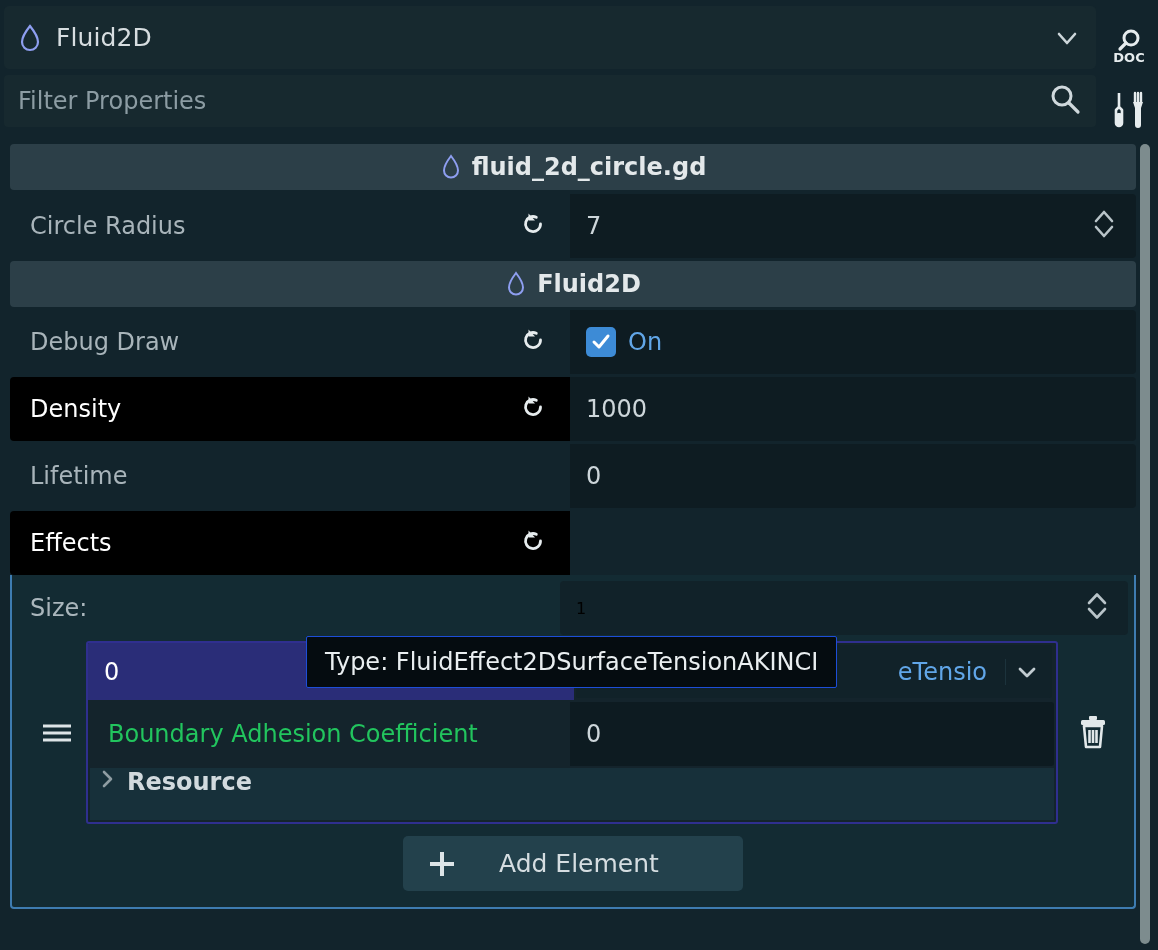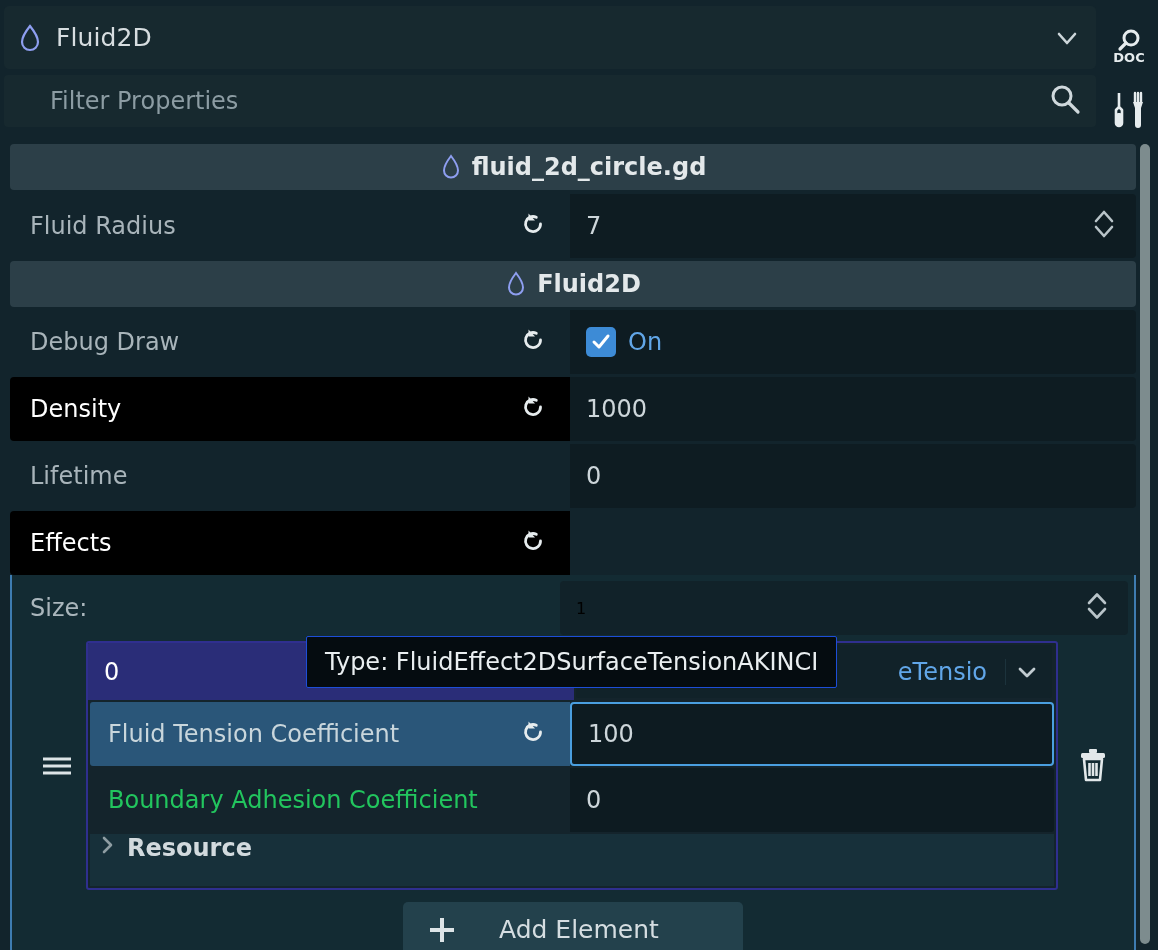--- a/index.html
+++ b/index.html
@@ -31,21 +31,21 @@
 
   
   .filter-row {
     position: absolute; left: 0; top: 73px; width: 1158px; height: 58px;
     display: flex; align-items: stretch;
   }
   .filter-box {
     flex: 1; margin: 2px 4px 4px 4px; background: #17292f; border-radius: 4px;
     display: flex; align-items: center; padding: 0 14px;
   }
-  .filter-text { color: #8c9ca3; font-size: 24px; margin-left: 32px; }
+  .filter-text { color: #8c9ca3; font-size: 24px; }
   .filter-search { margin-left: auto; }
 
   
   .body {
     position: absolute; left: 0; top: 136px; width: 1158px; height: 814px;
     padding: 8px 0 0 0;
   }
   .scrollbar {
     position: absolute; right: 8px; top: 144px; width: 10px; height: 800px;
     background: #7d8c8e; border-radius: 5px;
@@ -214,21 +214,21 @@
       <span>
         <svg width="22" height="26" viewBox="0 0 22 26" style="display:block">
           <path d="M11 2 C11 2 4 11 4 16.5 a7 7 0 0 0 14 0 C18 11 11 2 11 2 Z" fill="none" stroke="#8e9ef0" stroke-width="2"></path>
         </svg>
       </span>
       <span class="t">fluid_2d_circle.gd</span>
     </div>
 
     <div class="prop" style="margin-top:4px;">
       <div class="label-cell">
-        <span class="lbl">Fluid Radius</span>
+        <span class="lbl">Circle Radius</span>
         <span class="revert">
           <svg width="30" height="30" viewBox="0 0 30 30">
             <path d="M22.5 15 a7.5 7.5 0 1 1 -4.2 -6.7" fill="none" stroke="#e6ecee" stroke-width="2.8" stroke-linecap="round"></path>
             <path d="M10.5 4.5 L10.5 11.5 L17 11.5 Z" fill="#e6ecee"></path>
           </svg>
         </span>
       </div>
       <div class="value-cell">
         <span class="val">7</span>
         <span class="spinner">
@@ -340,34 +340,20 @@
             <div class="elem-type">
               <span class="ttext">eTensio</span>
               <span class="type-caret">
                 <svg width="26" height="26" viewBox="0 0 26 26">
                   <path d="M6 10 L13 17 L20 10" fill="none" stroke="#c2ccd1" stroke-width="2.8" stroke-linecap="round" stroke-linejoin="round"></path>
                 </svg>
               </span>
             </div>
           </div>
 
-          <div class="sub-prop">
-            <div class="label-cell hl">
-              <span class="lbl">Fluid Tension Coefficient</span>
-              <span class="revert">
-                <svg width="30" height="30" viewBox="0 0 30 30">
-                  <path d="M22.5 15 a7.5 7.5 0 1 1 -4.2 -6.7" fill="none" stroke="#e6ecee" stroke-width="2.8" stroke-linecap="round"></path>
-                  <path d="M10.5 4.5 L10.5 11.5 L17 11.5 Z" fill="#e6ecee"></path>
-                </svg>
-              </span>
-            </div>
-            <div class="value-cell focus">
-              <span class="val">100</span>
-            </div>
-          </div>
 
           <div class="sub-prop">
             <div class="label-cell">
               <span class="lbl">Boundary Adhesion Coefficient</span>
             </div>
             <div class="value-cell">
               <span class="val">0</span>
             </div>
           </div>
 

